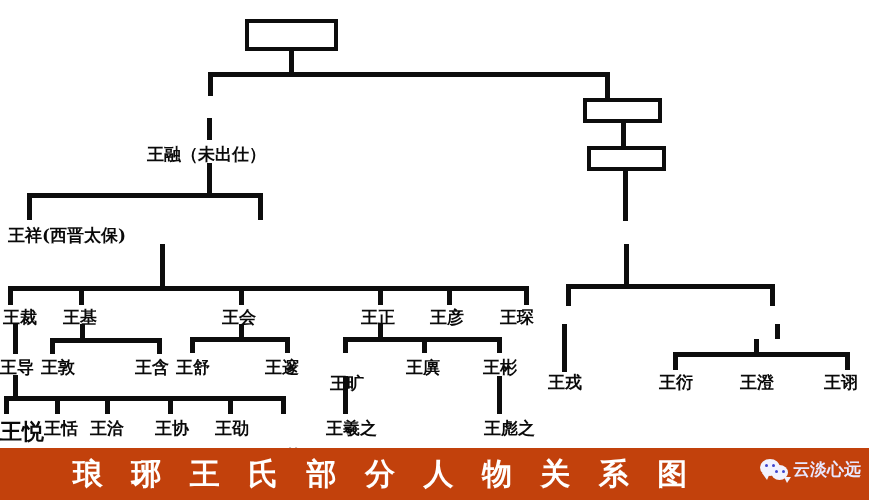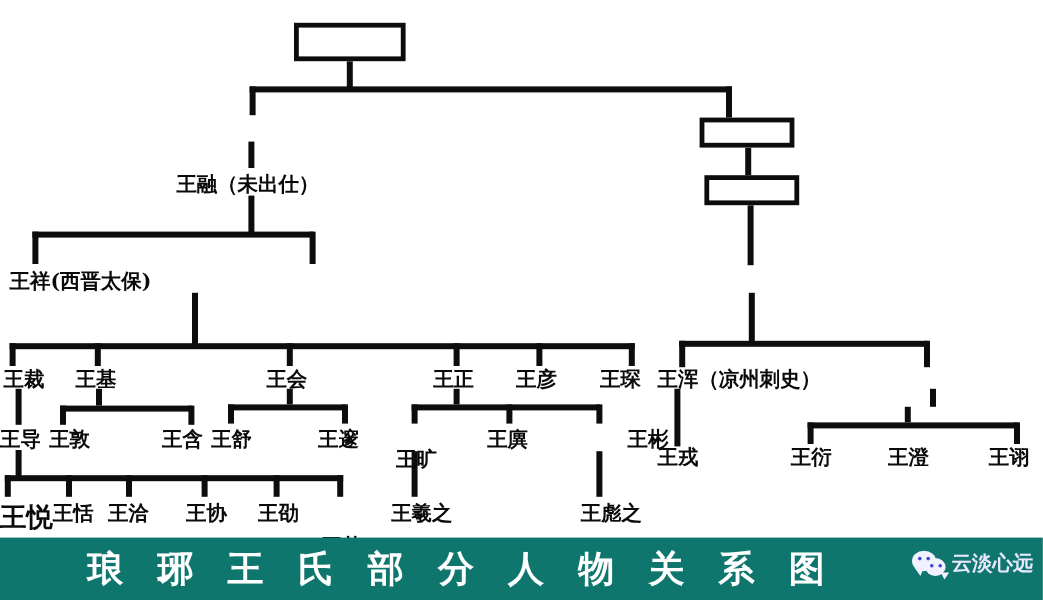--- a/index.html
+++ b/index.html
@@ -11,21 +11,21 @@
   
   .node{position:absolute;white-space:nowrap;color:#0a0a0a;
         font-family:"DejaVu Serif","Liberation Serif",serif;
         font-weight:700;letter-spacing:0px;line-height:1;}
   .box{position:absolute;border:4px solid #0d0d0d;background:#ffffff;box-sizing:border-box;}
   .hline{position:absolute;background:#0d0d0d;height:5px;}
   .vline{position:absolute;background:#0d0d0d;width:5px;}
 
   
   #banner{position:absolute;left:0;top:448px;width:869px;height:52px;
-          background:#0f766e;overflow:hidden;}
+          background:#c2410c;overflow:hidden;}
   #banner-title{position:absolute;left:0;top:0;width:760px;height:52px;
                 display:flex;align-items:center;justify-content:center;
                 color:#ffffff;font-size:30px;font-weight:700;letter-spacing:9px;
                 text-indent:9px;
                 font-family:"DejaVu Serif","Liberation Serif",serif;}
   #wm{position:absolute;right:8px;top:10px;display:flex;align-items:center;gap:3px;}
   #wm-text{color:#e8e8ff;font-size:17px;font-weight:700;letter-spacing:0px;
            font-family:"DejaVu Sans","Liberation Sans",sans-serif;text-align:right;}
   .wechat{position:relative;width:30px;height:22px;}
   .wechat .b1,.wechat .b2{position:absolute;background:#f2f2ff;border-radius:50%;}
@@ -99,29 +99,28 @@
     <div class="box" style="left: 583px; top: 98px; width: 79px; height: 25px; border-color: rgb(13, 13, 13);"></div>
     <div class="box" style="left: 587px; top: 146px; width: 79px; height: 25px; border-color: rgb(13, 13, 13);"></div>
     <div class="node" style="left: 8px; top: 227px; font-size: 17px;">王祥(西晋太保)</div>
     <div class="node" style="left: 147px; top: 146px; font-size: 17px;">王融（未出仕）</div>
     <div class="node" style="left: 3px; top: 309px; font-size: 17px;">王裁</div>
     <div class="node" style="left: 63px; top: 309px; font-size: 17px;">王基</div>
     <div class="node" style="left: 222px; top: 309px; font-size: 17px;">王会</div>
     <div class="node" style="left: 361px; top: 309px; font-size: 17px;">王正</div>
     <div class="node" style="left: 430px; top: 309px; font-size: 17px;">王彦</div>
     <div class="node" style="left: 500px; top: 309px; font-size: 17px;">王琛</div>
-    <div class="node" style="left: 548px; top: 309px; font-size: 17px;">王浑（凉州刺史）</div>
     <div class="node" style="left: 0px; top: 359px; font-size: 17px;">王导</div>
     <div class="node" style="left: 41px; top: 359px; font-size: 17px;">王敦</div>
     <div class="node" style="left: 135px; top: 359px; font-size: 17px;">王含</div>
     <div class="node" style="left: 176px; top: 359px; font-size: 17px;">王舒</div>
     <div class="node" style="left: 265px; top: 359px; font-size: 17px;">王邃</div>
     <div class="node" style="left: 330px; top: 359px; font-size: 17px; margin-top: 16px;">王旷</div>
     <div class="node" style="left: 406px; top: 359px; font-size: 17px;">王廙</div>
-    <div class="node" style="left: 483px; top: 359px; font-size: 17px; margin-left: 40px;">王彬</div>
+    <div class="node" style="left: 483px; top: 359px; font-size: 17px;">王彬</div>
     <div class="node" style="left: 548px; top: 374px; font-size: 17px;">王戎</div>
     <div class="node" style="left: 659px; top: 374px; font-size: 17px;">王衍</div>
     <div class="node" style="left: 740px; top: 374px; font-size: 17px;">王澄</div>
     <div class="node" style="left: 824px; top: 374px; font-size: 17px;">王诩</div>
     <div class="node" style="left: 0px; top: 420px; font-size: 22px;">王悦</div>
     <div class="node" style="left: 44px; top: 420px; font-size: 17px;">王恬</div>
     <div class="node" style="left: 90px; top: 420px; font-size: 17px;">王洽</div>
     <div class="node" style="left: 155px; top: 420px; font-size: 17px;">王协</div>
     <div class="node" style="left: 215px; top: 420px; font-size: 17px;">王劭</div>
     <div class="node" style="left: 268px; top: 436px; font-size: 17px; margin-top: 12px;">王荟</div>

